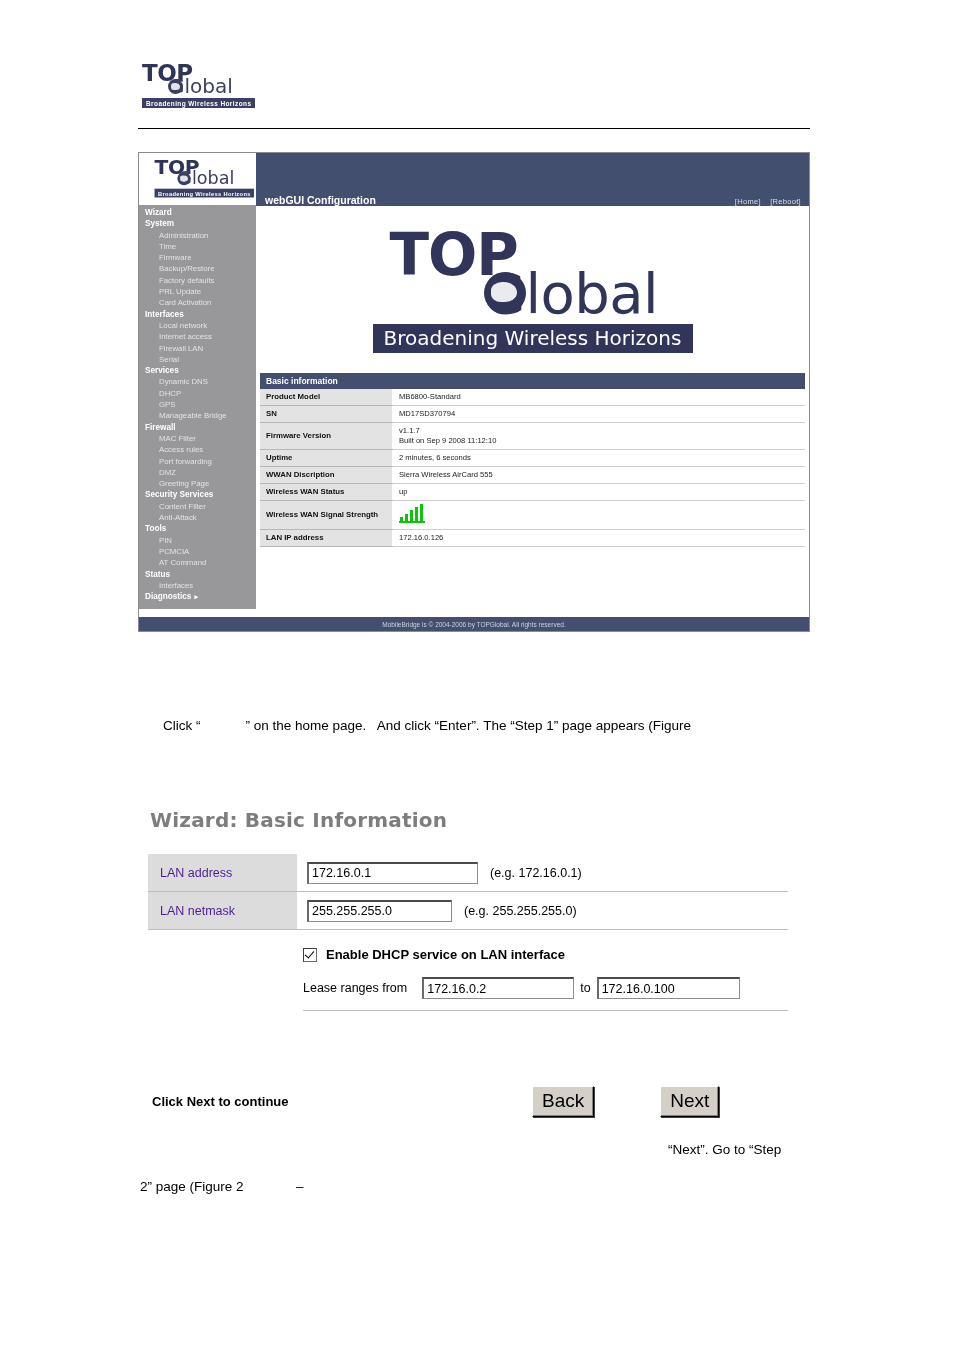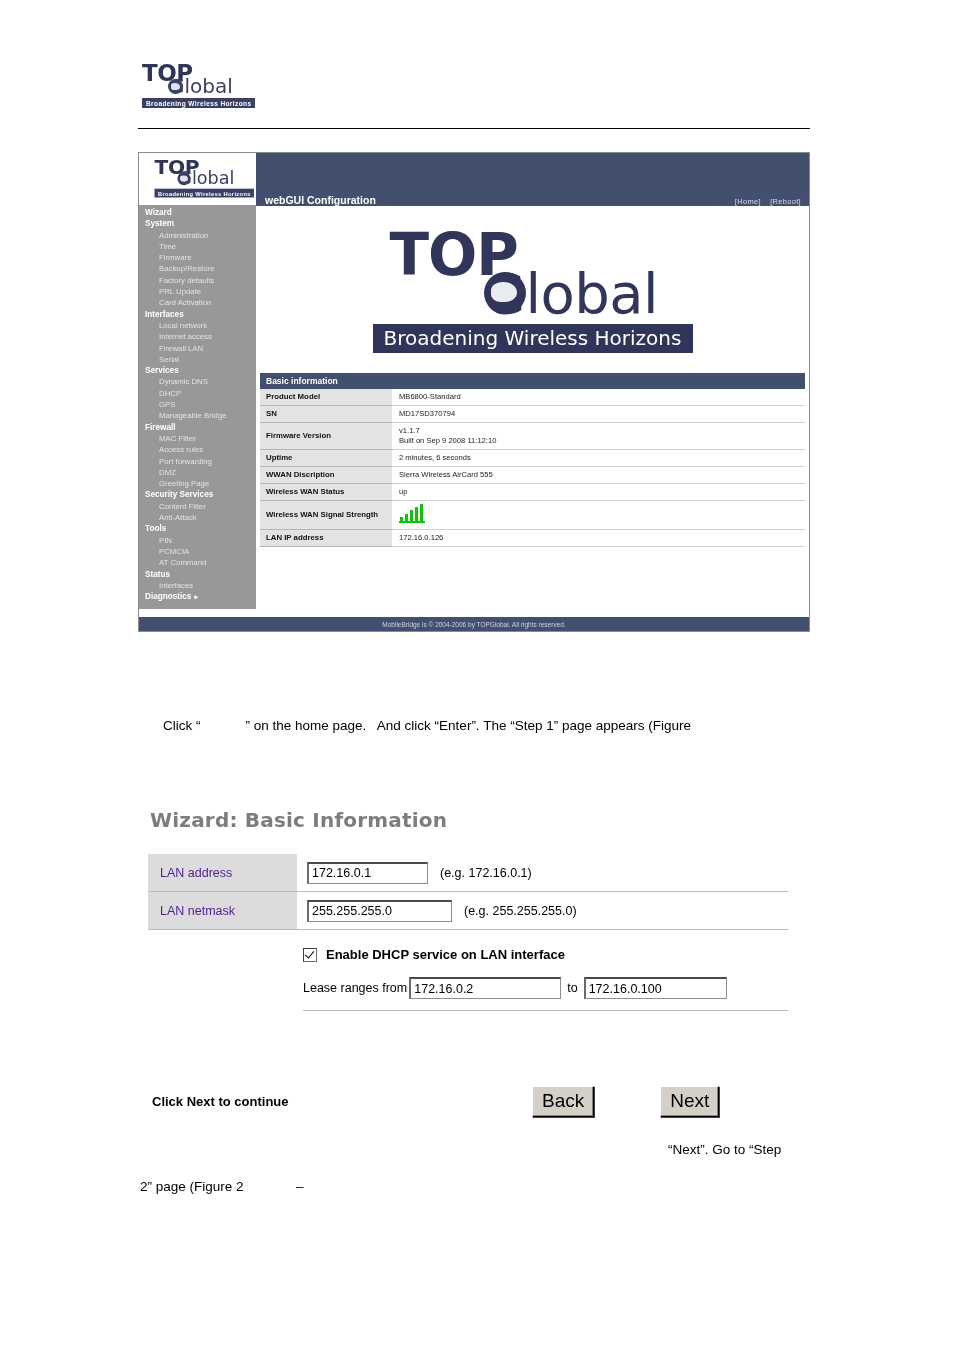--- a/index.html
+++ b/index.html
@@ -403,21 +403,21 @@
     color: #000;
     padding: 2px 3px;
     background: #ffffff;
     border: 1px solid #8d8d8d;
     border-top: 2px solid #4a4a4a;
     border-left: 2px solid #6a6a6a;
     box-sizing: border-box;
     height: 22px;
     outline: none;
   }
-  #lan-address-input { width: 121px; }
+  #lan-address-input { width: 171px; }
   #lan-netmask-input { width: 145px; }
   #lease-from-input  { width: 152px; }
   #lease-to-input    { width: 143px; }
   .hint {
     font-size: 12.5px;
     color: #000;
     margin-left: 12px;
   }
 
   .dhcp-line {
@@ -456,21 +456,21 @@
   .lease-line {
     display: flex;
     align-items: center;
     margin: 15px 0 0 155px;
     padding-bottom: 11px;
     border-bottom: 1px solid #bdbdbd;
     width: 485px;
   }
   .lease-line .lbl-txt {
     font-size: 12.5px;
-    margin-right: 2px;
+    margin-right: 15px;
   }
   .lease-line .to-txt {
     font-size: 12.5px;
     margin: 0 6px;
   }
 
   .wiz-footer {
     position: absolute;
     left: 152px;
     top: 1086px;

